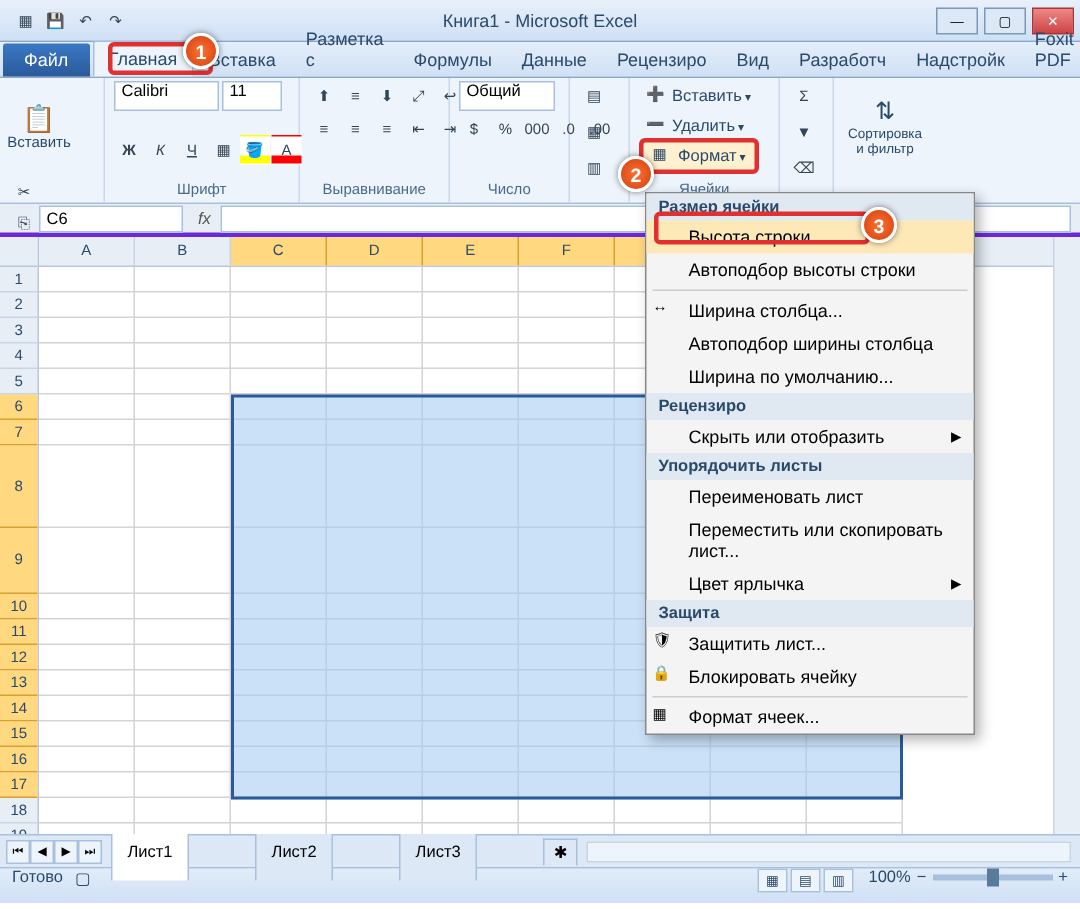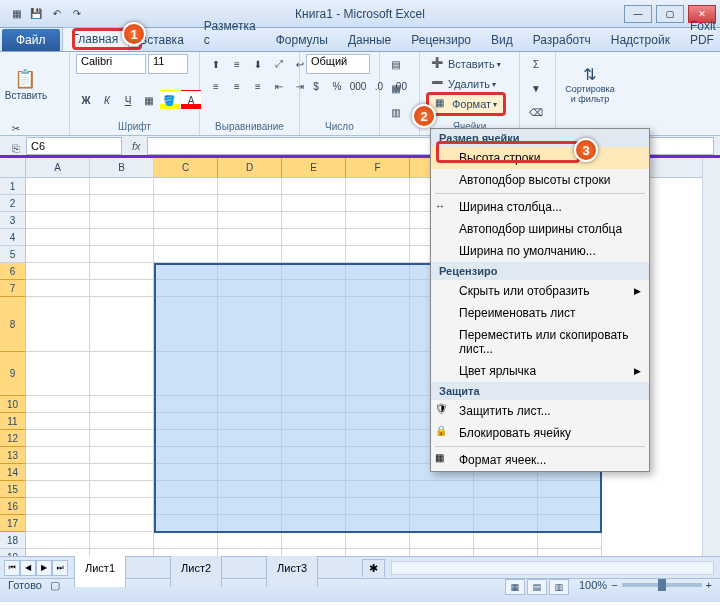--- a/index.html
+++ b/index.html
@@ -562,20 +562,21 @@
       <span>Автоподбор ширины столбца</span>
     </div>
   <div class="dd-item">
       <span>Ширина по умолчанию...</span>
     </div>
   <div class="dd-header">Рецензиро</div>
   <div class="dd-item">
       <span>Скрыть или отобразить</span>
       <span class="arrow">▶</span>
     </div>
+  <div class="dd-header">Упорядочить листы</div>
   <div class="dd-item">
       <span>Переименовать лист</span>
     </div>
   <div class="dd-item">
       <span>Переместить или скопировать лист...</span>
     </div>
   <div class="dd-item">
       <span>Цвет ярлычка</span>
       <span class="arrow">▶</span>
     </div>

